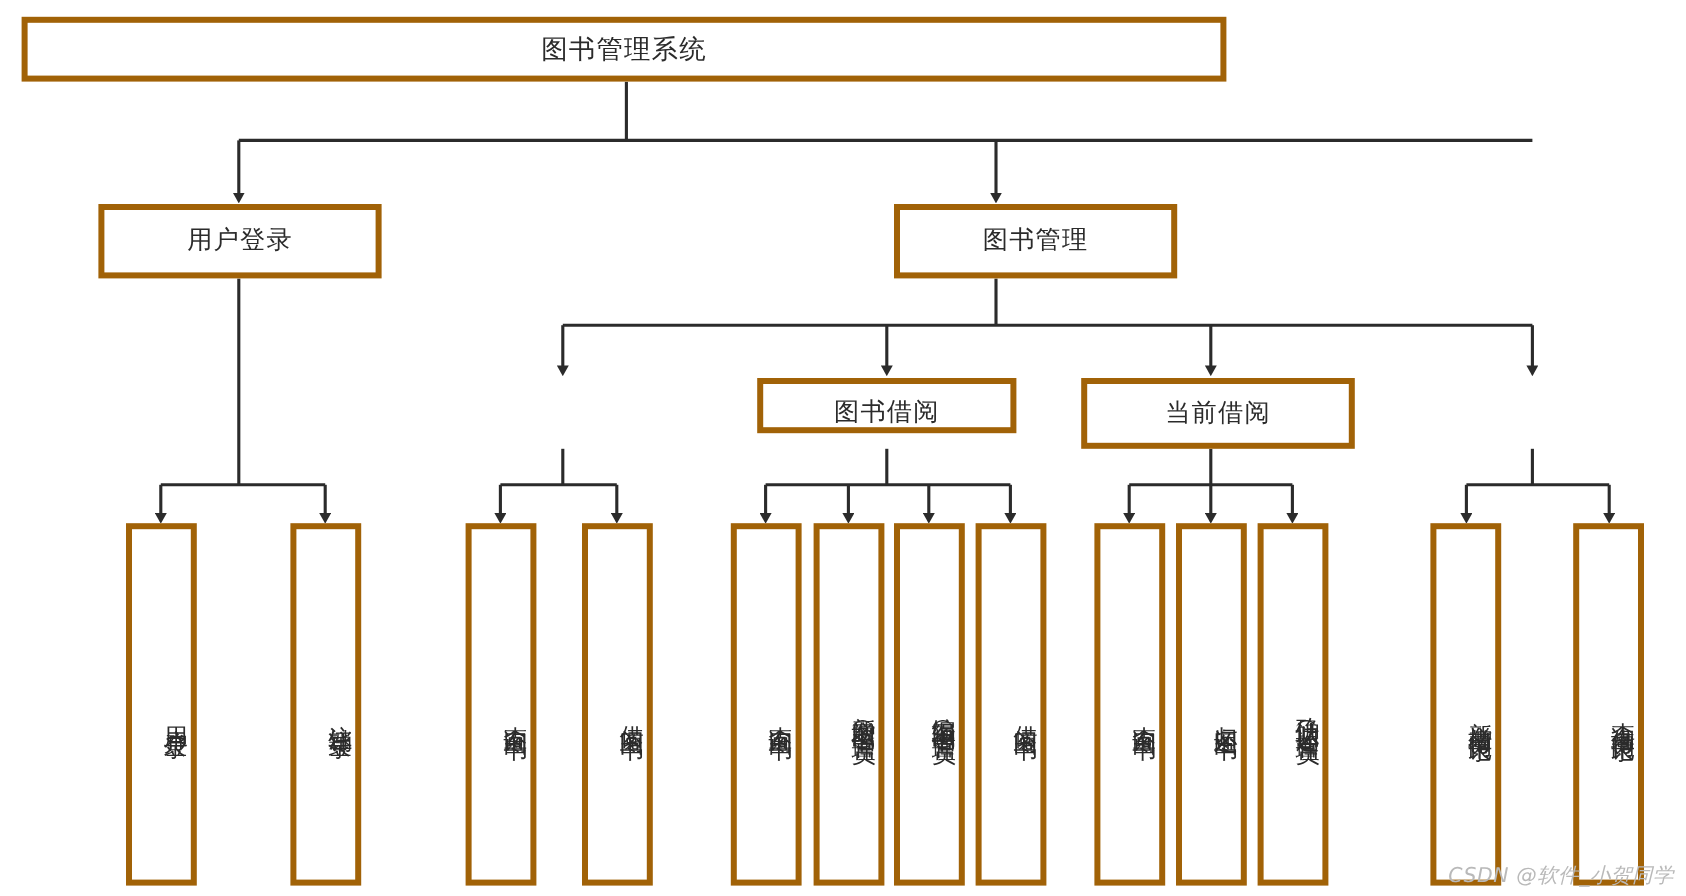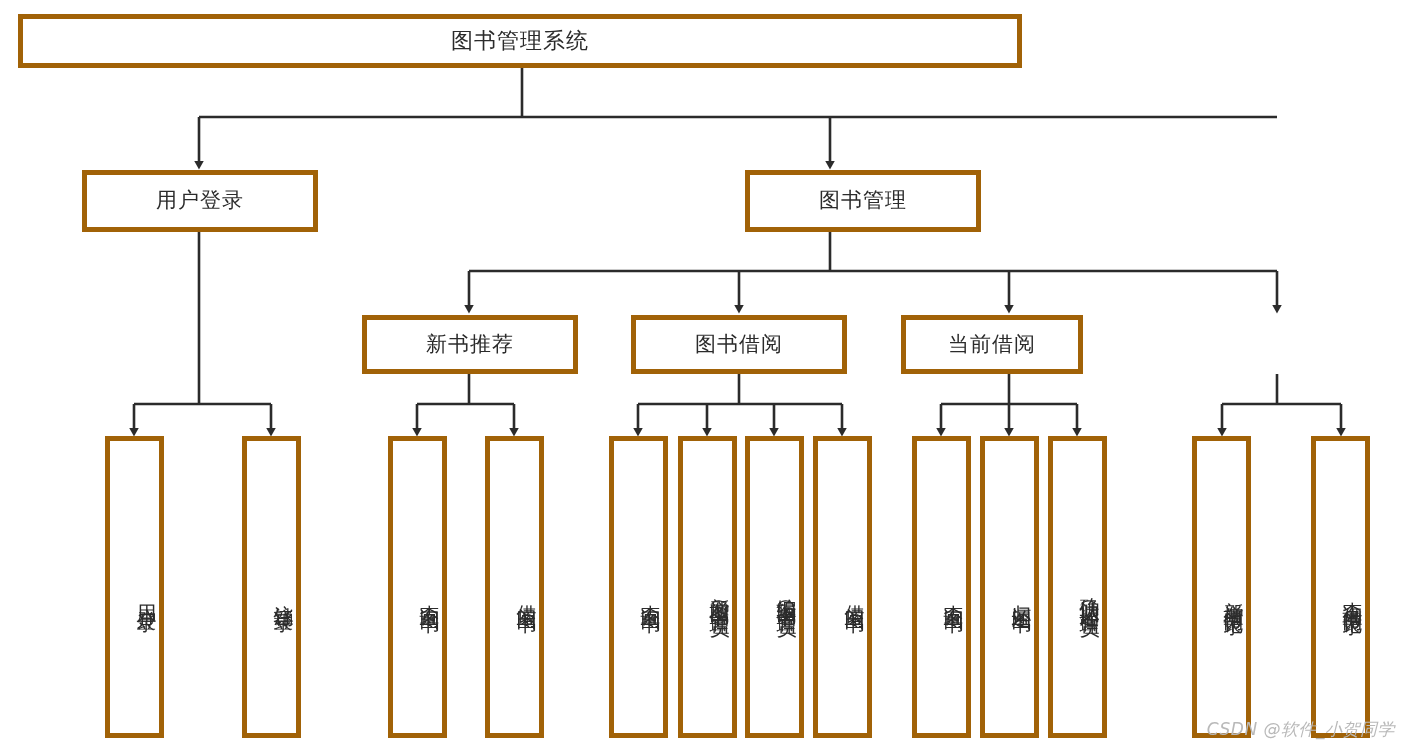--- a/index.html
+++ b/index.html
@@ -134,29 +134,26 @@
   </div>
 
   <div class="node horiz" style="left:82px; top:170px; width:236px; height:62px;">
     <span>用户登录</span>
   </div>
 
   <div class="node horiz" style="left:712px; top:170px; width:236px; height:62px;margin-left:33px;">
     <span>图书管理</span>
   </div>
 
-  <div class="node horiz" style="left:362px; top:315px; width:216px; height:59px;">
-    <span>新书推荐</span>
-  </div>
-
-  <div class="node horiz" style="left:631px; top:315px; width:216px; height:59px;">
+
+  <div class="node horiz" style="left:631px; top:315px; width:216px; height:46px;align-items:flex-end;">
     <span>图书借阅</span>
   </div>
 
-  <div class="node horiz" style="left:901px; top:315px; width:182px; height:59px;">
+  <div class="node horiz" style="left:901px; top:315px; width:228px; height:59px;">
     <span>当前借阅</span>
   </div>
 
 
   <div class="node vert" style="left:105px; top:436px; width:59px; height:302px;">
     <span class="vtext">用户登录</span>
   </div>
   <div class="node vert" style="left:242px; top:436px; width:59px; height:302px;">
     <span class="vtext">注销登录</span>
   </div>

